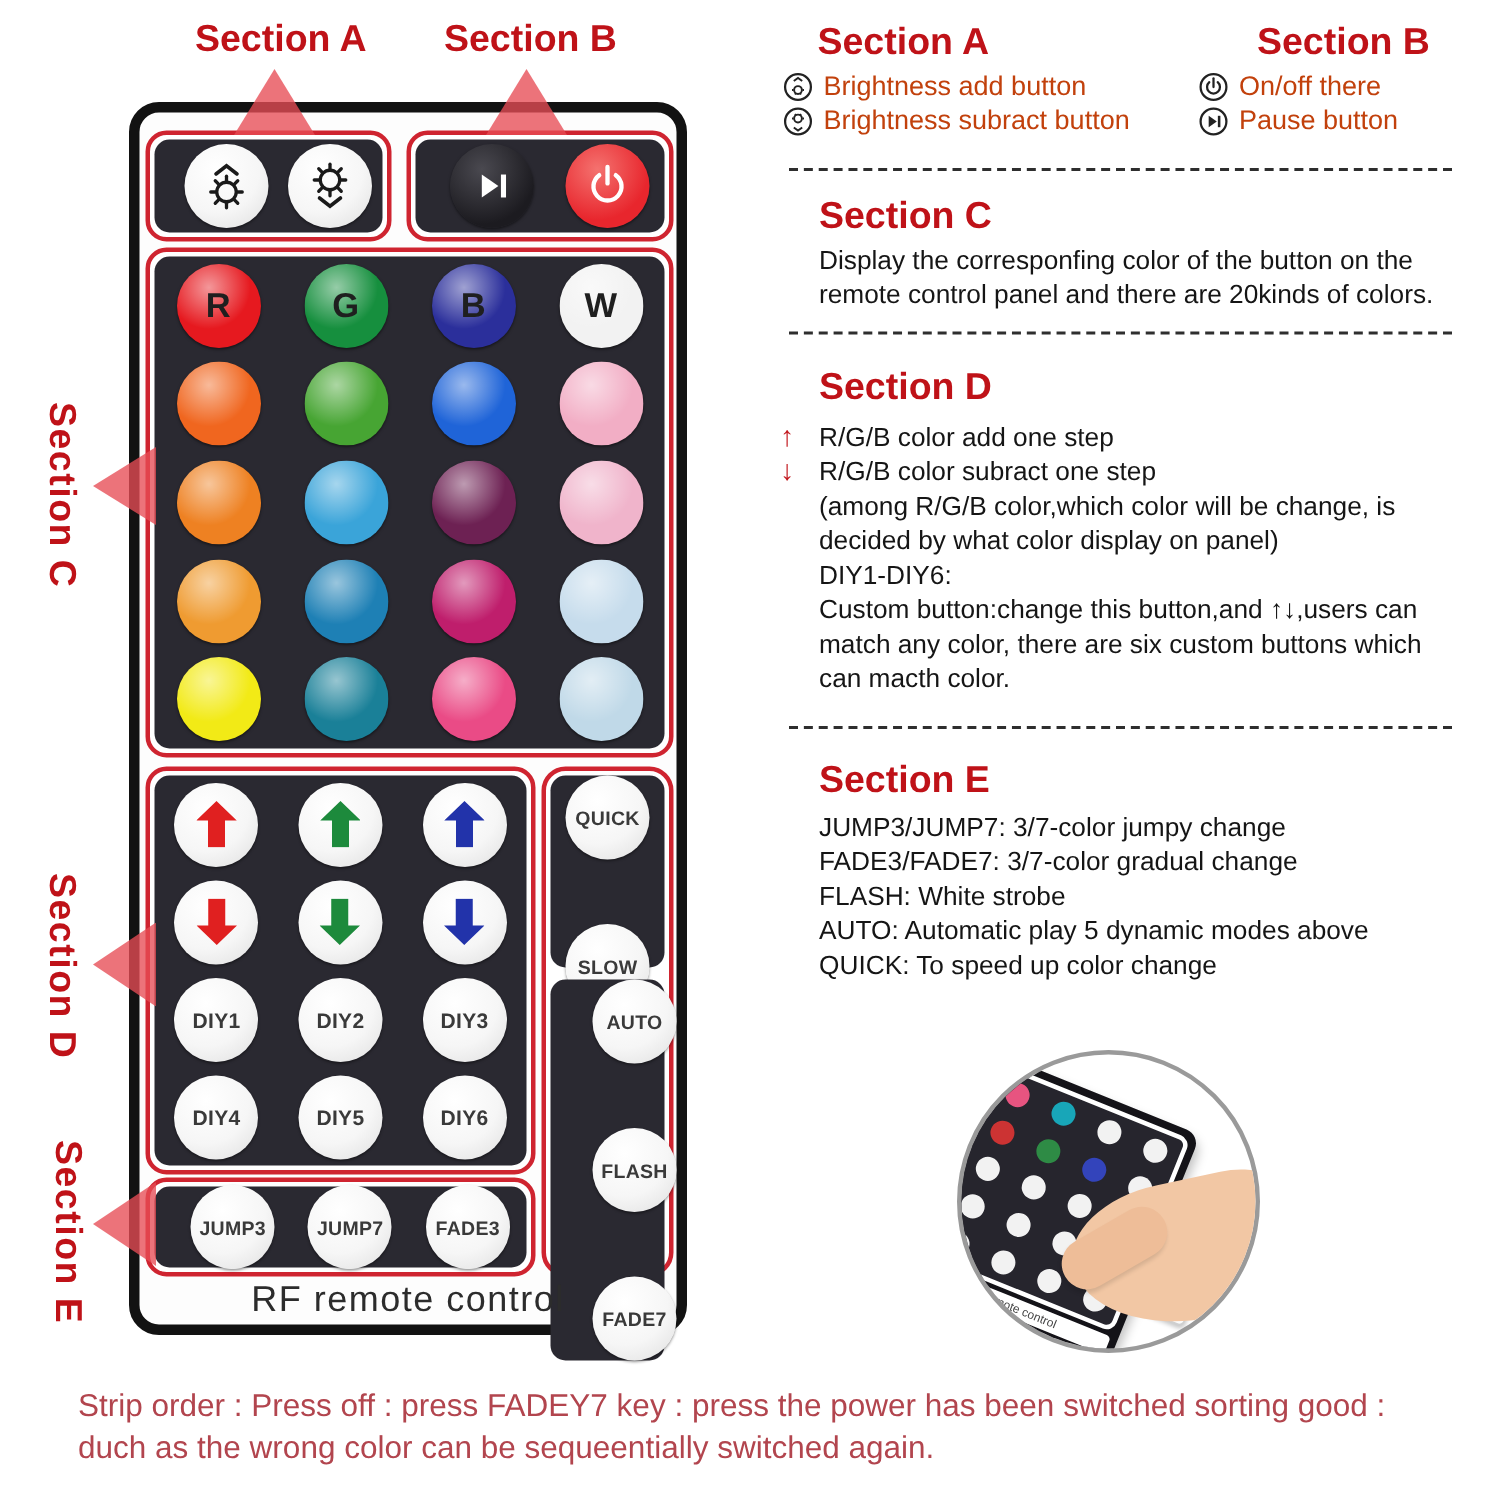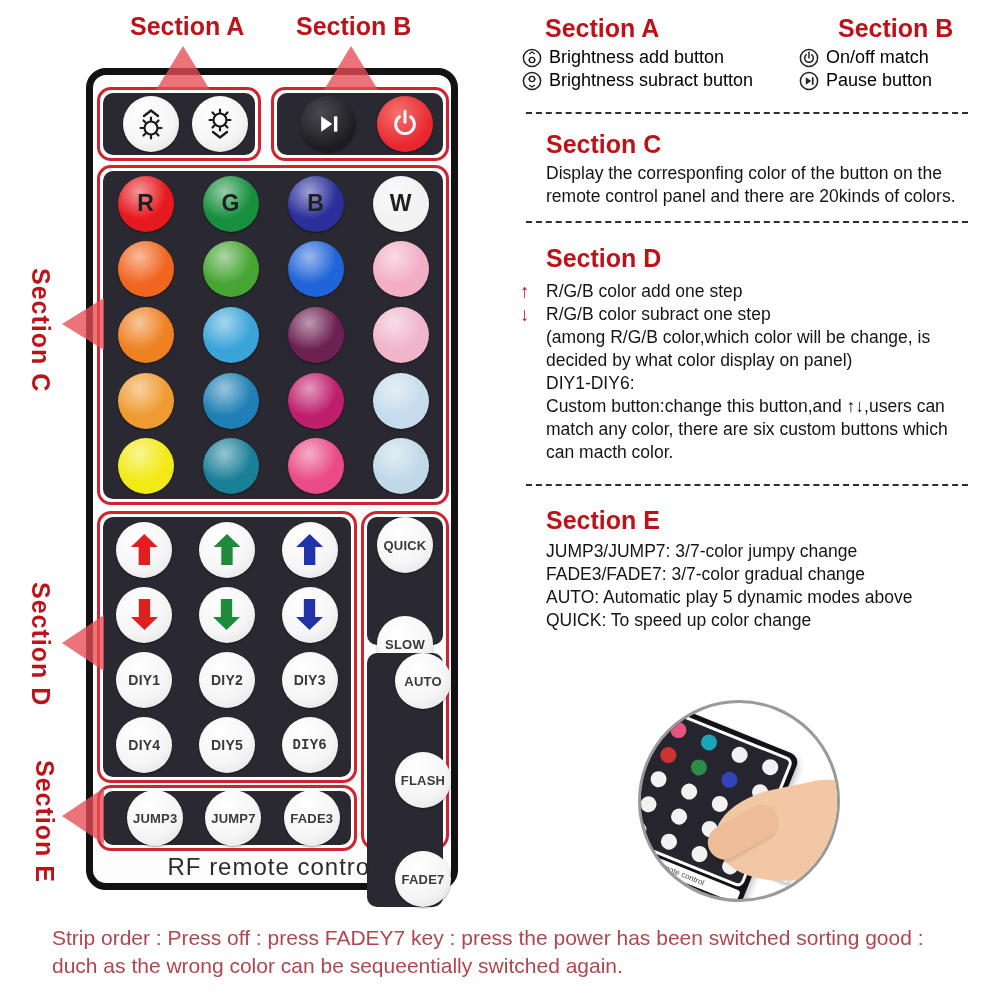--- a/index.html
+++ b/index.html
@@ -56,21 +56,21 @@
     font-size:24px;color:#2c2c2c;letter-spacing:1px;font-weight:500;
   }
   
   .ptr-label{position:absolute;font-size:25px;font-weight:bold;color:#bf1218;white-space:nowrap;}
   .side-label{position:absolute;writing-mode:vertical-rl;font-size:25px;font-weight:bold;color:#bf1218;letter-spacing:1px;}
   .tri{position:absolute;background:rgba(231,76,84,.78);}
   .tri-down{clip-path:polygon(50% 0,100% 100%,0 100%);}
   .tri-left{clip-path:polygon(0 50%,100% 0,100% 100%);}
   
   .co-header{position:absolute;font-size:25px;font-weight:bold;color:#bf1218;white-space:nowrap;}
-  .co-items{position:absolute;font-size:18px;line-height:23px;color:#000000;}
+  .co-items{position:absolute;font-size:18px;line-height:23px;color:#c2410c;}
   .co-item{display:flex;align-items:center;gap:7px;white-space:nowrap;}
   .co-body{position:absolute;font-size:17.5px;line-height:23px;color:#151515;white-space:nowrap;}
   .dash{position:absolute;width:442px;border-top:2px dashed #2e2e2e;height:0;}
   .d-line{display:flex;align-items:flex-start;white-space:nowrap;line-height:23px;font-size:17.5px;}
   .d-bullet{width:26px;color:#c21a20;font-weight:bold;font-size:19px;line-height:23px;}
   
   .note{position:absolute;left:52px;top:924px;font-size:21px;line-height:28px;color:#b2454e;white-space:nowrap;}
   
   .inset{position:absolute;left:638px;top:700px;width:196px;height:196px;border:3px solid #9a9a9a;
     border-radius:50%;background:#fff;overflow:hidden;}
@@ -200,21 +200,21 @@
           <div class="block-arrow down" style="background: rgb(29, 138, 60);"></div>
         </div>
         <div class="btn white-btn">
           <div class="block-arrow down" style="background: rgb(34, 51, 170);"></div>
         </div>
         <div class="btn white-btn" style="font-size: 14px; text-align: right;">DIY1</div>
         <div class="btn white-btn" style="font-size: 14px;">DIY2</div>
         <div class="btn white-btn" style="font-size: 14px;">DIY3</div>
         <div class="btn white-btn" style="font-size: 14px;">DIY4</div>
         <div class="btn white-btn" style="font-size: 14px;">DIY5</div>
-        <div class="btn white-btn" style="font-size: 14px; font-family: Liberation Mono, monospace;">DIY6</div>
+        <div class="btn white-btn" style="font-size: 14px;">DIY6</div>
       </div>
   </div>
 
   <div class="rightcol">
     <div class="rc-panel rc-top" id="right-top-panel">
         <div class="btn white-btn">QUICK</div>
         <div class="btn white-btn">SLOW</div>
       </div>
     <div class="rc-panel rc-bottom" id="right-bottom-panel">
         <div class="btn white-btn">AUTO</div>
@@ -285,21 +285,21 @@
 <div class="co-header" style="left:838px;top:14px;">Section B</div>
 <div class="co-items" style="left:799px;top:46px;">
   <div class="co-item">
     <span>
       <svg width="20" height="20" viewBox="0 0 20 20">
         <circle cx="10" cy="10" r="8.6" fill="none" stroke="#222" stroke-width="1.5"></circle>
         <path d="M7.2 6.8 A4.3 4.3 0 1 0 12.8 6.8" fill="none" stroke="#222" stroke-width="1.5" stroke-linecap="round"></path>
         <line x1="10" y1="4.2" x2="10" y2="10" stroke="#222" stroke-width="1.5" stroke-linecap="round"></line>
       </svg>
     </span>
-    <span>On/off match</span>
+    <span>On/off there</span>
   </div>
   <div class="co-item">
     <span>
       <svg width="20" height="20" viewBox="0 0 20 20">
         <circle cx="10" cy="10" r="8.6" fill="none" stroke="#222" stroke-width="1.5"></circle>
         <path d="M6.8 6.2 L12.2 10 L6.8 13.8 Z" fill="#222"></path>
         <rect x="12.9" y="6.2" width="1.7" height="7.6" fill="#222"></rect>
       </svg>
     </span>
     <span>Pause button</span>
@@ -351,20 +351,21 @@
       <span>can macth color.</span>
     </div>
   </div>
 
 <div class="dash" style="left:526px;top:484px;"></div>
 
 <div class="co-header" style="left:546px;top:506px;">Section E</div>
 <div class="co-body" style="left:546px;top:540px;" id="section-e-list">
     <div>JUMP3/JUMP7: 3/7-color jumpy change</div>
     <div>FADE3/FADE7: 3/7-color gradual change</div>
+    <div>FLASH: White strobe</div>
     <div>AUTO: Automatic play 5 dynamic modes above</div>
     <div>QUICK: To speed up color change</div>
   </div>
 
 <div class="inset">
   <div class="mini-remote">
     <div class="mini-face" id="mini-face">
         <div class="mini-dot" style="background: rgb(231, 84, 128);"></div>
         <div class="mini-dot" style="background: rgb(24, 166, 184);"></div>
         <div class="mini-dot" style="background: rgb(242, 242, 242);"></div>

